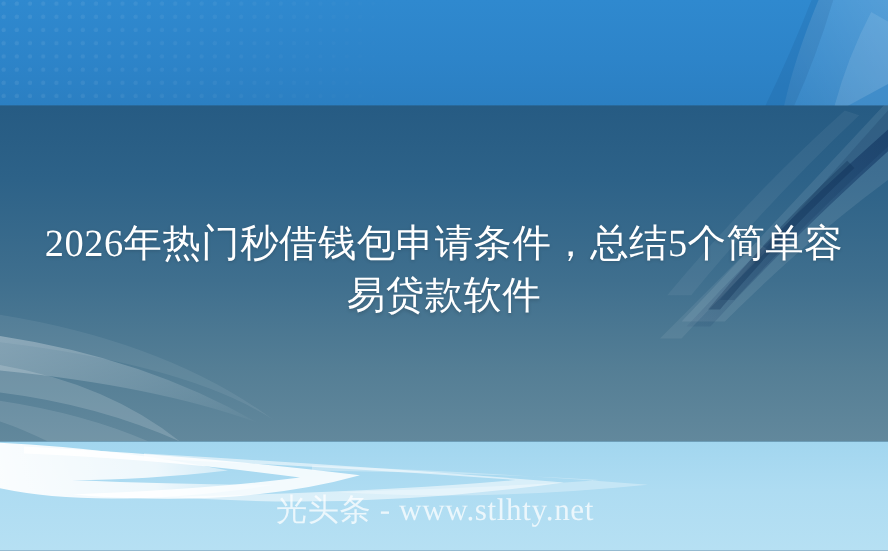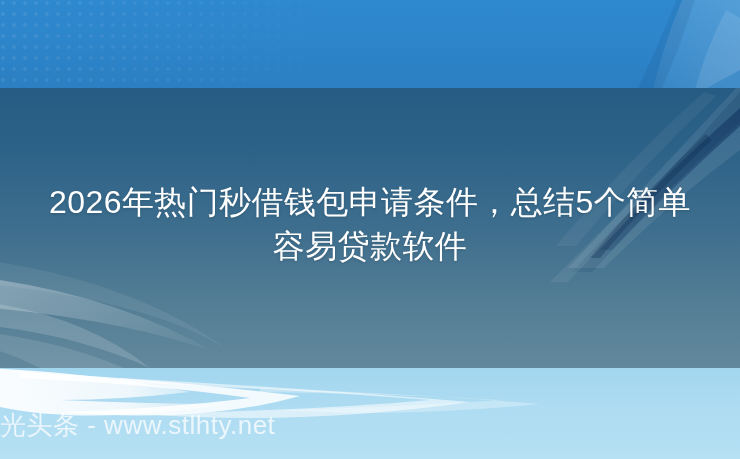--- a/index.html
+++ b/index.html
@@ -6,21 +6,21 @@
   html, body {
     margin: 0;
     padding: 0;
     background: #ffffff;
   }
   .banner {
     position: relative;
     width: 740px;
     height: 459px;
     overflow: hidden;
-    font-family: Liberation Sans, sans-serif;
+    font-family: Liberation Serif, serif;
     background: #2a6087;
   }
 
   
   .band {
     position: absolute;
     left: 0;
     width: 100%;
     pointer-events: none;
   }
@@ -83,21 +83,21 @@
     text-shadow: 0 1px 3px rgba(0,0,0,0.18);
     word-break: break-word;
   }
 
   
   .watermark {
     position: absolute;
     left: 0;
     top: 406px;
     width: 725px;
-    text-align: left;
+    text-align: center;
     color: rgba(255,255,255,0.74);
     font-size: 26px;
     line-height: 38px;
     letter-spacing: 0.5px;
     white-space: nowrap;
     user-select: none;
   }
 </style>
 </head>
 <body>

